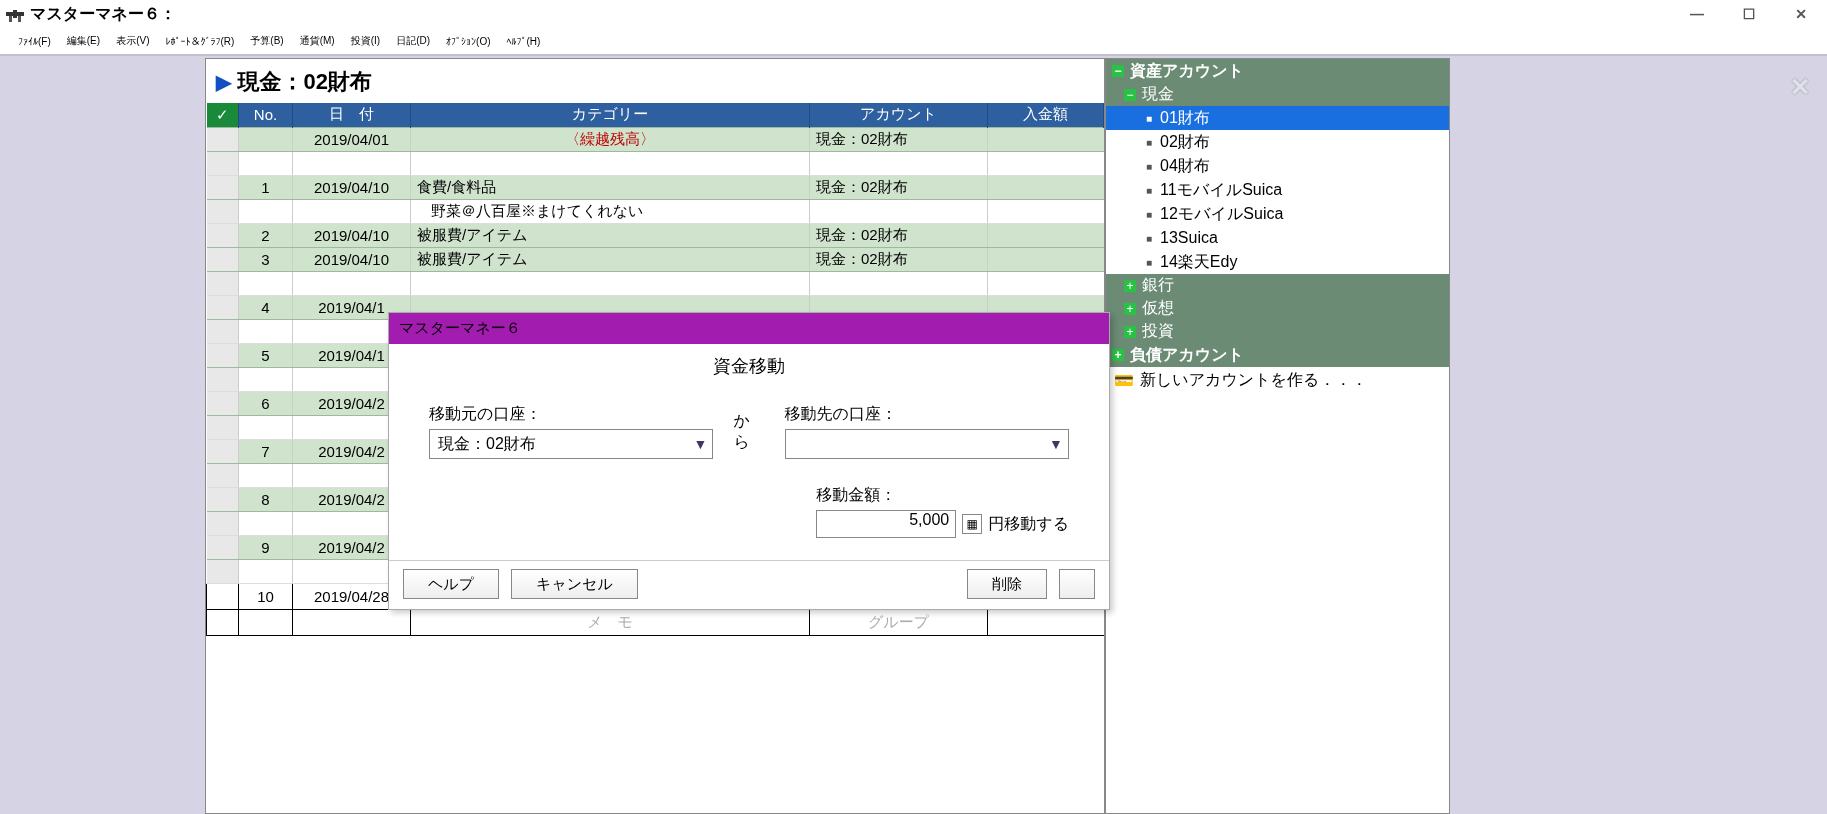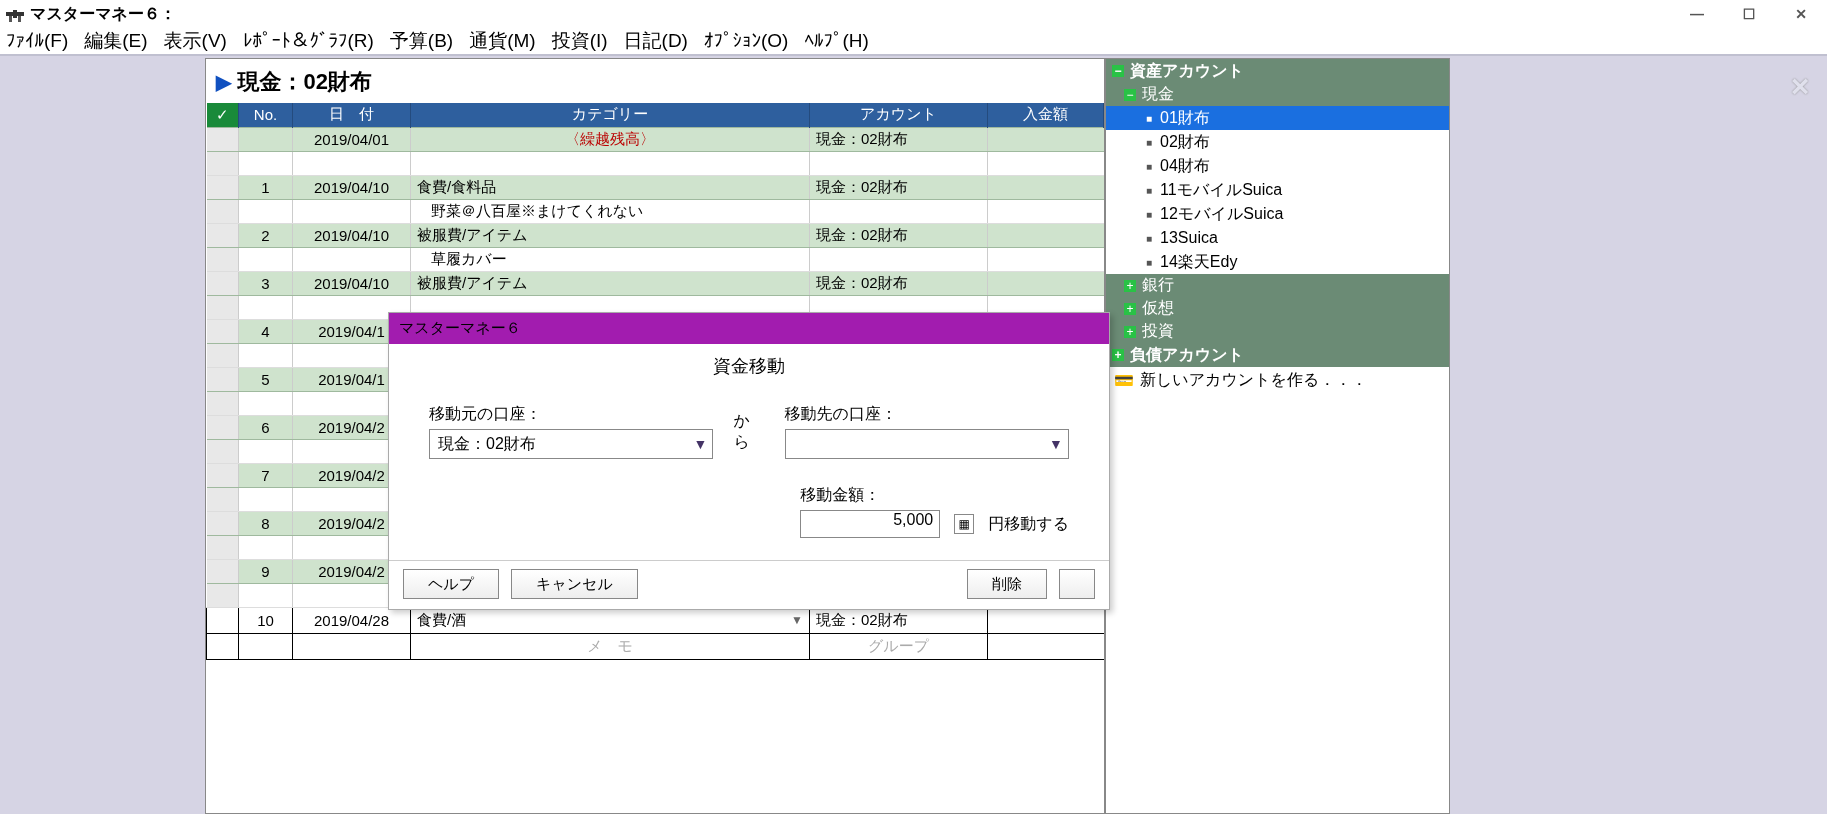--- a/index.html
+++ b/index.html
@@ -2,21 +2,21 @@
 <html><head>
 <meta charset="utf-8">
 <style>
 * { margin: 0; padding: 0; box-sizing: border-box; font-family: "MS PGothic", "Hiragino Kaku Gothic Pro", sans-serif; }
 body { background: #d6d4e4; width: 1827px; height: 814px; overflow: hidden; position: relative; }
 
 .titlebar { background: #fff; height: 28px; display: flex; align-items: center; padding: 0 6px; font-size: 16px; font-weight: bold; }
 .titlebar .app-icon { width: 18px; height: 16px; margin-right: 6px; display: inline-block; }
 .titlebar .app-icon svg { display: block; }
 
-.menubar { background: #fff; height: 28px; display: flex; align-items: center; padding: 0 6px; gap: 16px; font-size: 19px; border-bottom: 2px solid #c0c0d0; }
+.menubar { background: #fff; height: 28px; display: flex; align-items: center; padding: 0 18px; gap: 16px; font-size: 10px; border-bottom: 2px solid #c0c0d0; }
 .menubar span { cursor: default; }
 
 .main { position: absolute; top: 58px; left: 0; right: 0; bottom: 0; display: flex; }
 .left-gutter { width: 205px; background: #d6d4e4; }
 .right-gutter { flex: 1; background: #d6d4e4; }
 
 
 .ledger { width: 900px; background: #fff; border: 1px solid #888; position: relative; }
 .ledger-title { padding: 8px 10px 6px 10px; font-size: 22px; font-weight: bold; display: flex; align-items: center; gap: 6px; }
 .ledger-title .arrow { color: #1050c0; font-size: 20px; }
@@ -167,28 +167,20 @@
             <td></td>
           </tr>
           <tr class="row-main">
             <td class="check-col"></td>
             <td class="center">2</td>
             <td class="center">2019/04/10</td>
             <td>被服費/アイテム</td>
             <td>現金：02財布</td>
             <td></td>
           </tr>
-          <tr class="row-sub">
-            <td class="check-col"></td>
-            <td></td>
-            <td></td>
-            <td style="padding-left: 20px;">草履カバー</td>
-            <td></td>
-            <td></td>
-          </tr>
           <tr class="row-main">
             <td class="check-col"></td>
             <td class="center">3</td>
             <td class="center">2019/04/10</td>
             <td>被服費/アイテム</td>
             <td>現金：02財布</td>
             <td></td>
           </tr>
           <tr class="row-sub">
             <td class="check-col"></td>
@@ -402,21 +394,21 @@
         <span>移動先の口座：</span>
         <div class="combo">
           <span class="txt"></span>
           <span class="arrow">▼</span>
         </div>
       </div>
     </div>
     <div style="margin-top:26px; display:flex; justify-content:flex-end; gap:8px; align-items:flex-end;">
       <div class="field-grp" style="width:auto; align-items:flex-start;">
         <span>移動金額：</span>
-        <div style="display:flex; gap:14px; align-items:center;">
+        <div style="display:flex; gap:6px; align-items:center;">
           <div class="num-input" style="width:140px">5,000</div>
           <span style="border:1px solid #888;width:20px;height:20px;display:inline-flex;align-items:center;justify-content:center;font-size:12px;">▦</span>
           <span>円移動する</span>
         </div>
       </div>
     </div>
   </div>
   <div class="dialog-btns">
     <button class="btn">ヘルプ</button>
     <button class="btn">キャンセル</button>

